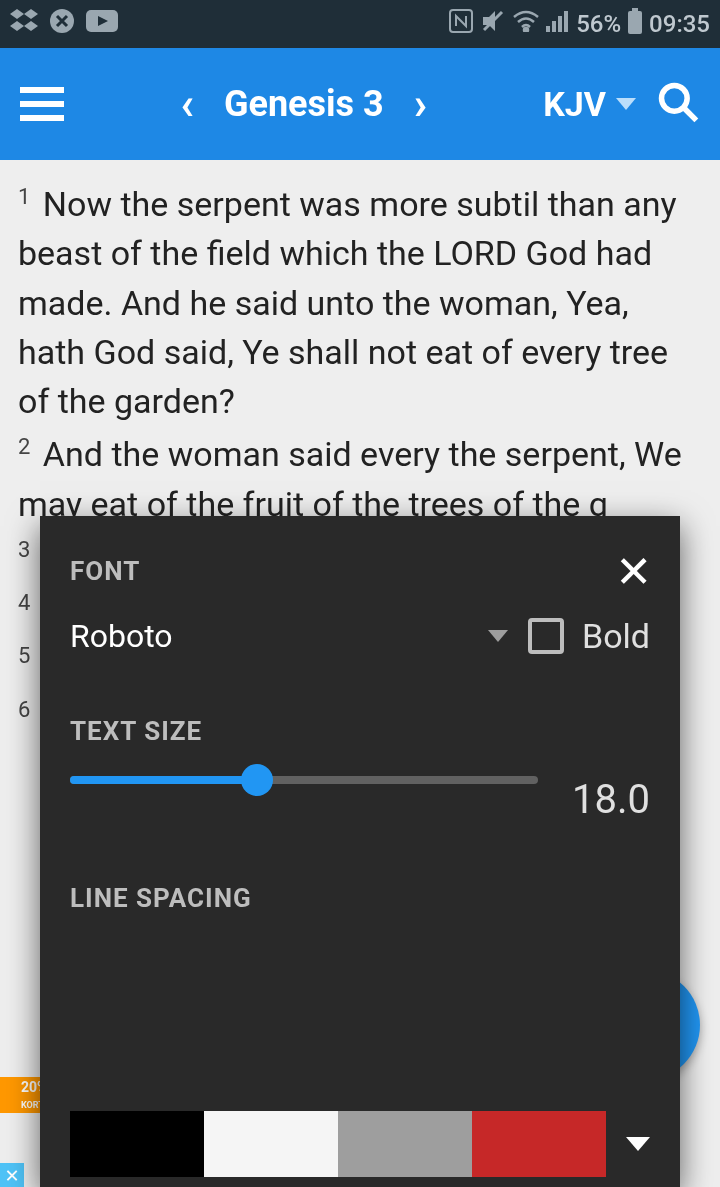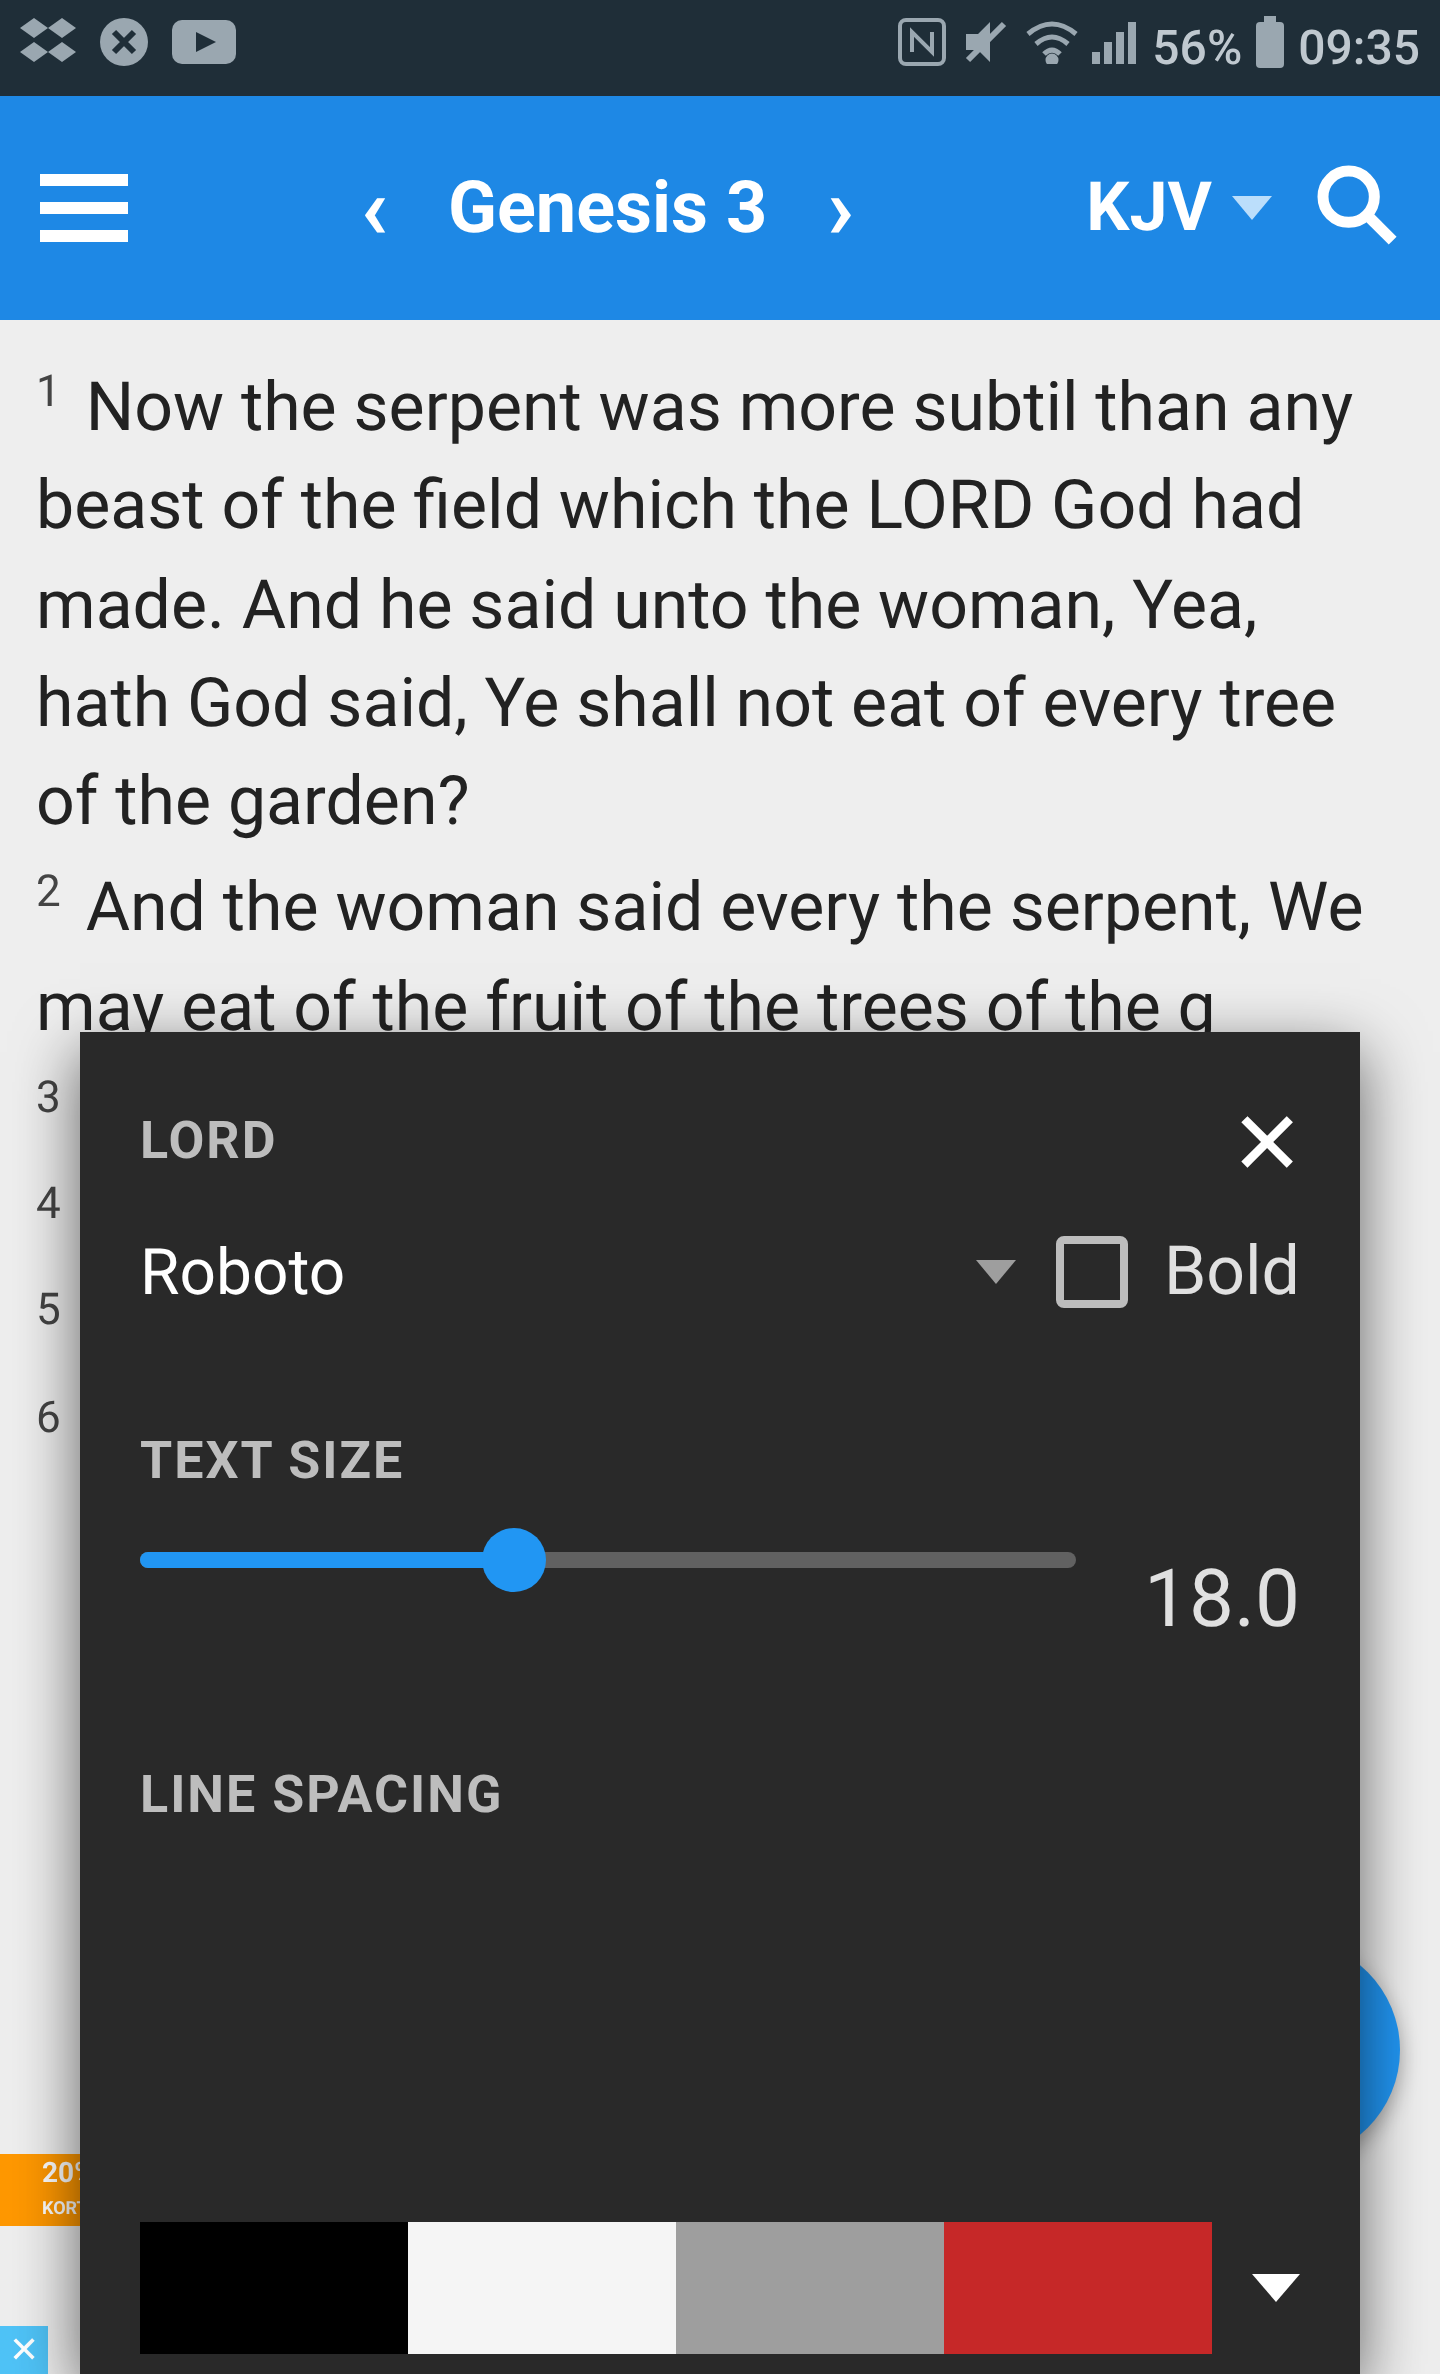--- a/index.html
+++ b/index.html
@@ -155,21 +155,21 @@
 <div class="ad">
   <div class="ad-badge">
     <span>20%</span><br><span style="font-size:9px">KORTING</span>
   </div>
   <div class="ad-close">✕</div>
 </div>
 
 <div class="panel">
   <div class="panel-close">✕</div>
 
-  <div class="section-label">LORD</div>
+  <div class="section-label">FONT</div>
   <div class="font-row">
     <div class="font-select">
       <span>Roboto</span>
       <span class="tri"></span>
     </div>
     <div class="bold-check">
       <div class="checkbox"></div>
       <span class="bold-label">Bold</span>
     </div>
   </div>

